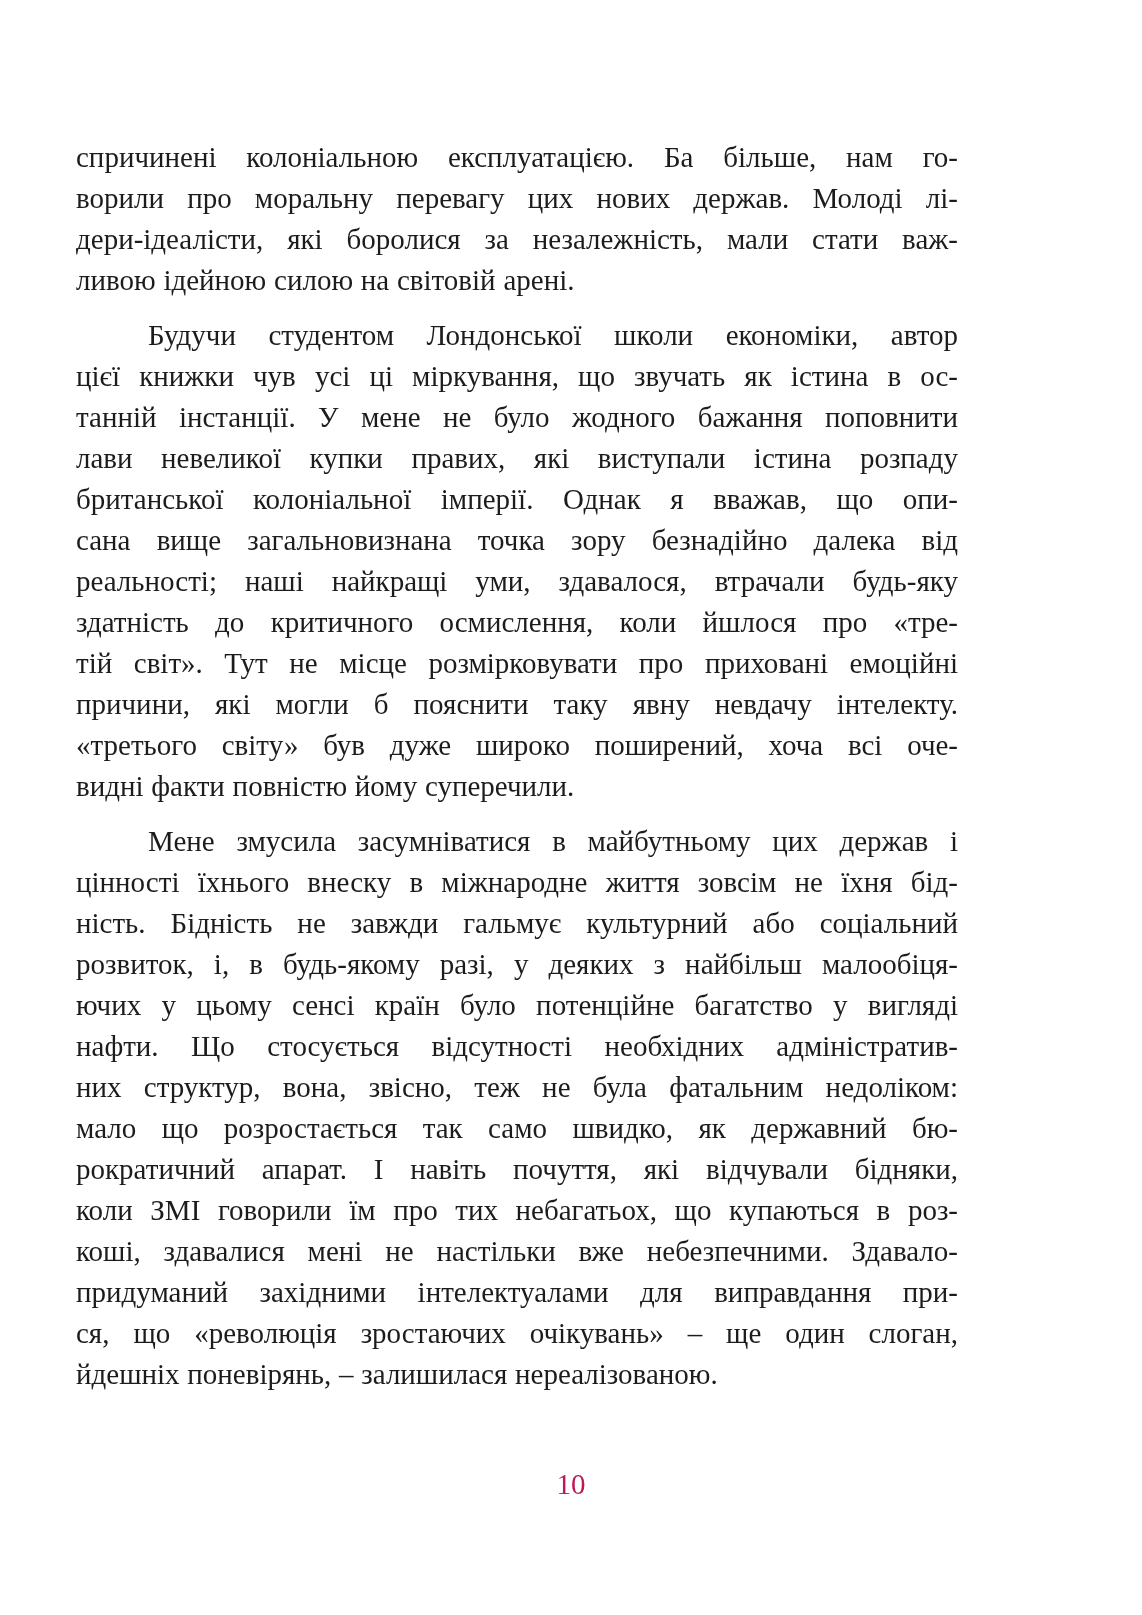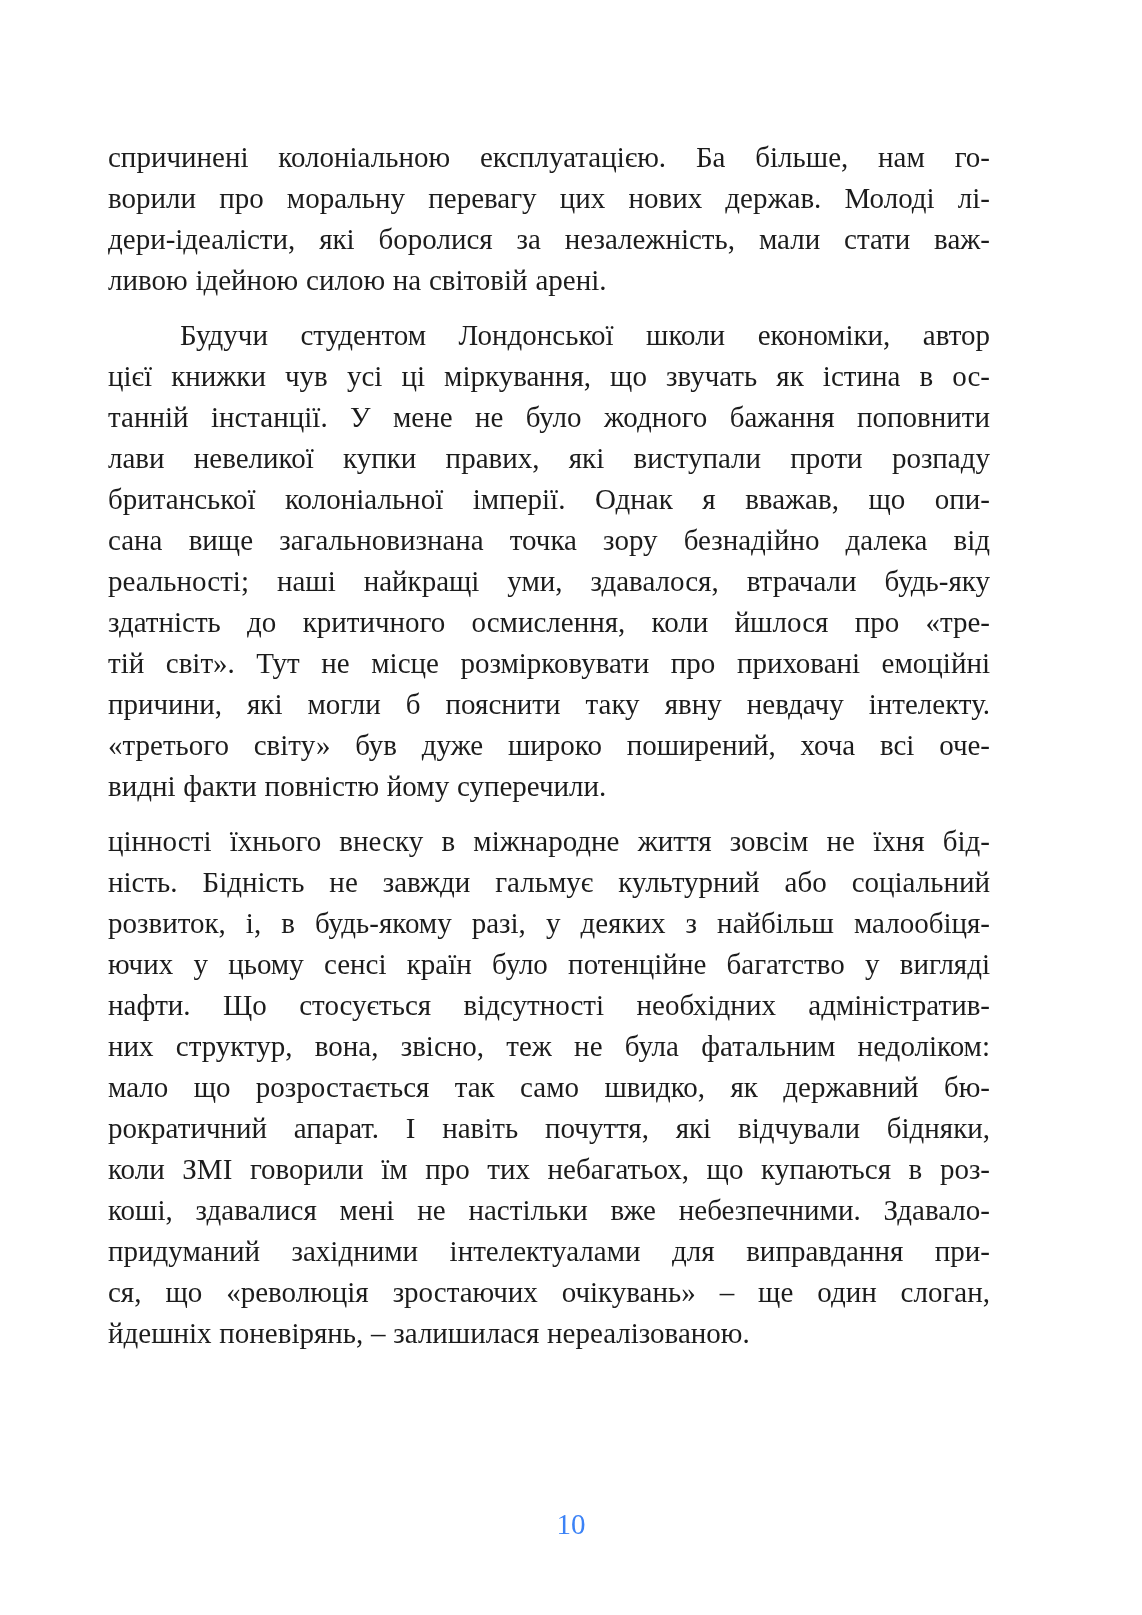--- a/index.html
+++ b/index.html
@@ -8,21 +8,21 @@
     background: #ffffff;
   }
   .page {
     position: relative;
     width: 1142px;
     height: 1615px;
     background: #ffffff;
     color: #1c1c1c;
     font-family: "Liberation Serif", "DejaVu Serif", serif;
     box-sizing: border-box;
-    padding: 137px 130px 0 108px;
+    padding: 137px 130px 0 76px;
     overflow: hidden;
   }
   .text-block {
     width: 882px;
   }
   .para {
     margin: 0;
     padding: 0;
   }
   .para + .para {
@@ -42,53 +42,53 @@
     text-indent: 72px;
   }
   .page-number {
     position: absolute;
     left: 0;
     top: 1466px;
     width: 1142px;
     text-align: center;
     font-size: 29px;
     line-height: 36px;
-    color: #3b82f6;
-    margin-top: 40px;
+    color: #be185d;
   }
 </style>
 </head>
 <body>
 
 <div class="page">
   <div class="text-block">
 
     <div class="para">
       <div class="line">спричинені колоніальною експлуатацією. Ба більше, нам го-</div>
       <div class="line">ворили про моральну перевагу цих нових держав. Молоді лі-</div>
       <div class="line">дери-ідеалісти, які боролися за незалежність, мали стати важ-</div>
       <div class="line last">ливою ідейною силою на світовій арені.</div>
     </div>
 
     <div class="para">
       <div class="line indent">Будучи студентом Лондонської школи економіки, автор</div>
       <div class="line">цієї книжки чув усі ці міркування, що звучать як істина в ос-</div>
       <div class="line">танній інстанції. У мене не було жодного бажання поповнити</div>
-      <div class="line">лави невеликої купки правих, які виступали проти розпаду</div>
+      <div class="line">лави невеликої купки правих, які виступали істина розпаду</div>
       <div class="line">британської колоніальної імперії. Однак я вважав, що опи-</div>
       <div class="line">сана вище загальновизнана точка зору безнадійно далека від</div>
       <div class="line">реальності; наші найкращі уми, здавалося, втрачали будь-яку</div>
       <div class="line">здатність до критичного осмислення, коли йшлося про «тре-</div>
       <div class="line">тій світ». Тут не місце розмірковувати про приховані емоційні</div>
       <div class="line">причини, які могли б пояснити таку явну невдачу інтелекту.</div>
       <div class="line">«третього світу» був дуже широко поширений, хоча всі оче-</div>
       <div class="line last">видні факти повністю йому суперечили.</div>
     </div>
 
     <div class="para">
+      <div class="line indent">Мене змусила засумніватися в майбутньому цих держав і</div>
       <div class="line">цінності їхнього внеску в міжнародне життя зовсім не їхня бід-</div>
       <div class="line">ність. Бідність не завжди гальмує культурний або соціальний</div>
       <div class="line">розвиток, і, в будь-якому разі, у деяких з найбільш малообіця-</div>
       <div class="line">ючих у цьому сенсі країн було потенційне багатство у вигляді</div>
       <div class="line">нафти. Що стосується відсутності необхідних адміністратив-</div>
       <div class="line">них структур, вона, звісно, теж не була фатальним недоліком:</div>
       <div class="line">мало що розростається так само швидко, як державний бю-</div>
       <div class="line">рократичний апарат. І навіть почуття, які відчували бідняки,</div>
       <div class="line">коли ЗМІ говорили їм про тих небагатьох, що купаються в роз-</div>
       <div class="line">коші, здавалися мені не настільки вже небезпечними. Здавало-</div>

